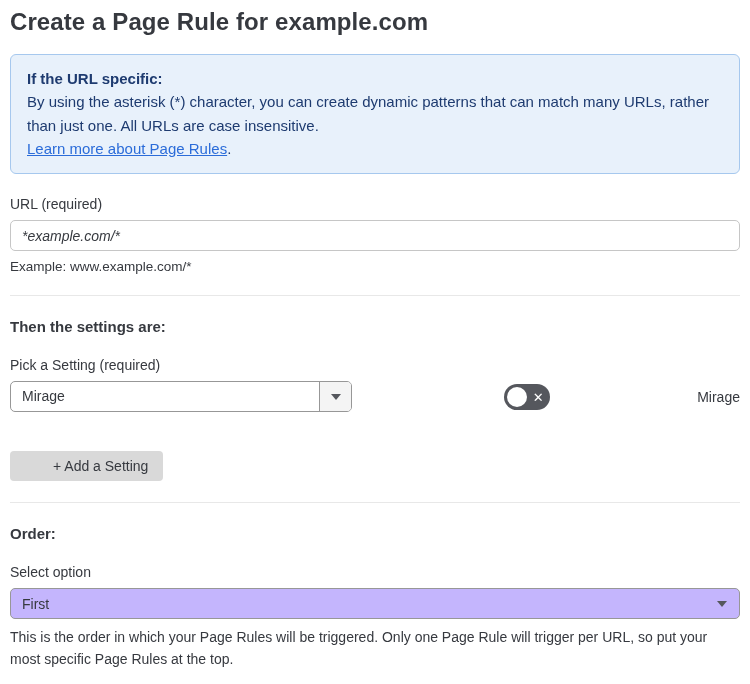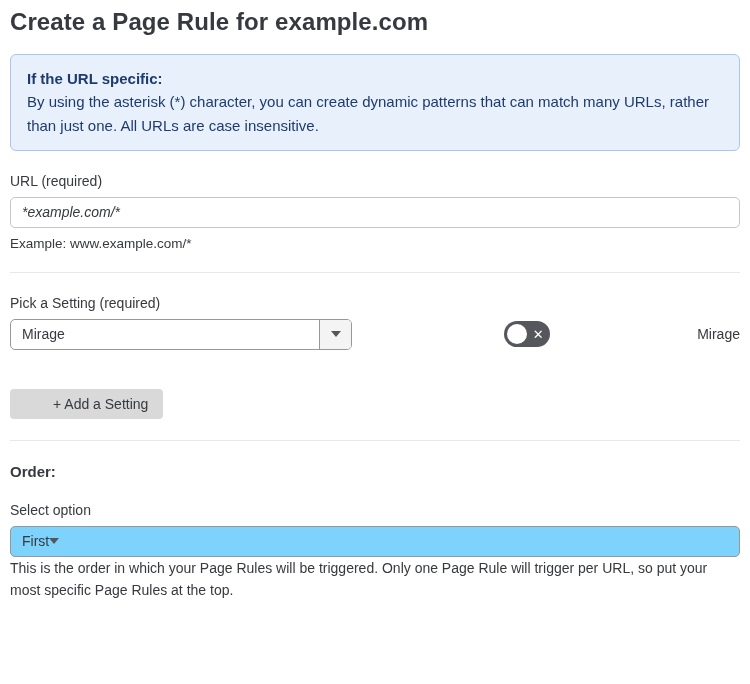--- a/index.html
+++ b/index.html
@@ -169,57 +169,63 @@
     padding-left: 43px;
   }
   .add-setting-btn { margin-top: 39px; }
 
   
   .select-full {
     width: 100%;
     height: 31px;
     border: 1px solid #979797;
     border-radius: 5px;
-    background: #7dd3fc;
+    background: #c4b5fd;
     display: flex;
     align-items: center;
+    justify-content: space-between;
     padding: 0 12px 0 11px;
     cursor: pointer;
     margin-top: 0;
   }
   .select-full .select-value {
     font-size: 14px;
     color: #36393f;
   }
 
   .help-text {
     font-size: 14px;
     color: #36393f;
     line-height: 1.6;
+    margin-top: 7px;
     max-width: 726px;
   }
 </style>
 </head>
 <body>
 
 <div class="container">
 
   <h1 class="page-title">Create a Page Rule for example.com</h1>
 
   <div class="info-box">
     <div class="info-heading">If the URL specific:</div>
     <div class="info-body">By using the asterisk (*) character, you can create dynamic patterns that can match many URLs, rather than just one. All URLs are case insensitive.</div>
+    <div>
+      <a class="info-link">Learn more about Page Rules</a><span class="info-link-suffix">.</span>
+    </div>
   </div>
 
   <div class="field-label">URL (required)</div>
   <input class="text-input" type="text" value="*example.com/*" style="">
   <div class="field-example">Example: www.example.com/*</div>
 
   <hr class="divider">
 
+  <div class="section-heading">Then the settings are:</div>
 
   <div class="field-label">Pick a Setting (required)</div>
 
   <div class="setting-row">
     <div class="select-small">
       <div class="select-value">Mirage</div>
       <div class="select-arrow-btn">
         <span class="triangle-down"></span>
       </div>
     </div>

